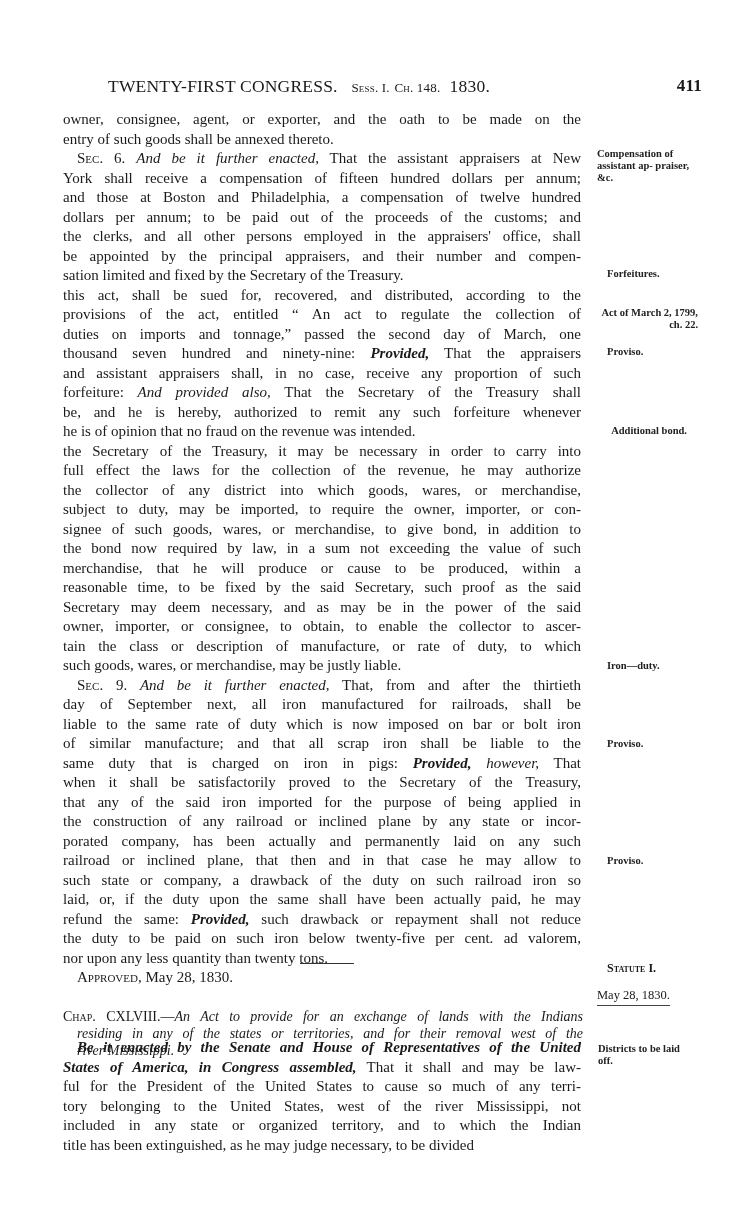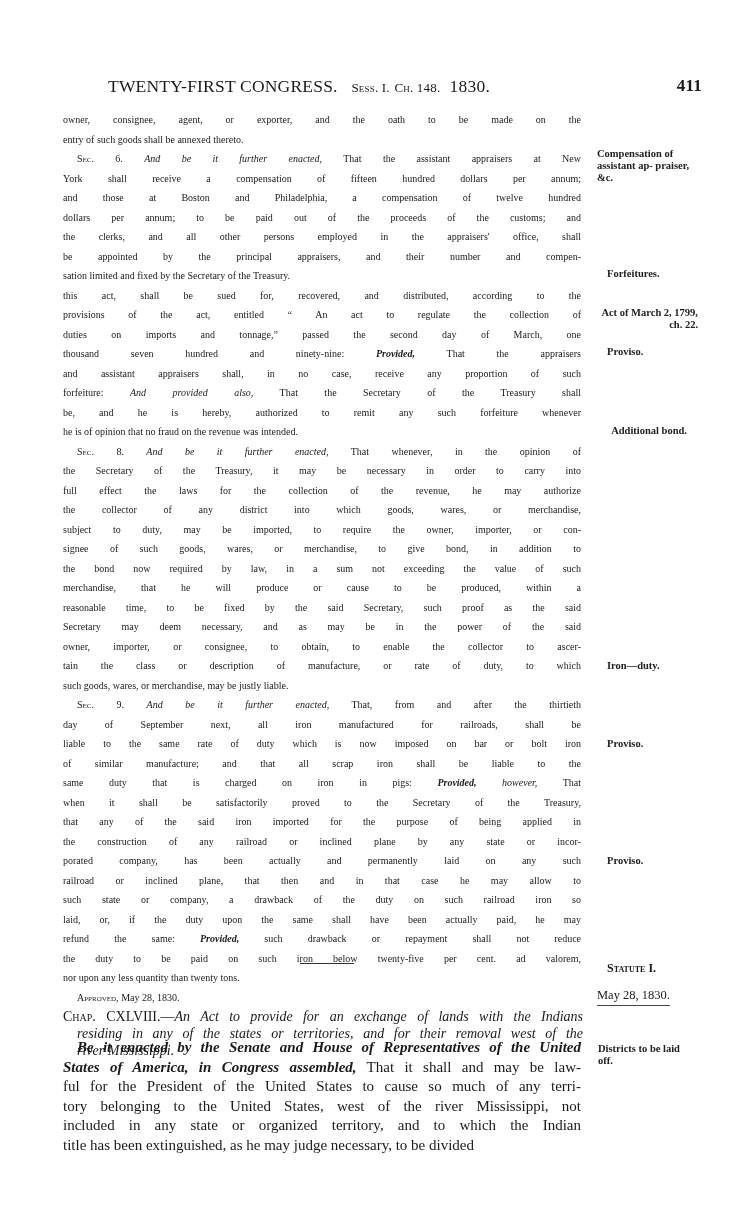--- a/index.html
+++ b/index.html
@@ -3,21 +3,21 @@
   <meta charset="utf-8">
   <style>
     html, body { margin: 0; padding: 0; background: #ffffff; }
     body { width: 750px; height: 1210px; position: relative; overflow: hidden;
       font-family: "Liberation Serif", "DejaVu Serif", serif; color: #1a1a1a; }
     .header { position: absolute; top: 76px; left: 92px; width: 610px; height: 22px;
       font-size: 17.5px; letter-spacing: 0.2px; }
     .header .title { position: absolute; left: 0; top: 0; font-weight: normal; margin-left: 16px; }
     .header .title .sc { font-size: 13px; }
     .header .pageno { position: absolute; right: 0; top: 0; font-weight: bold; font-size: 17px; }
-    .body { position: absolute; left: 63px; top: 110px; width: 518px; font-size: 10px;
+    .body { position: absolute; left: 63px; top: 110px; width: 518px; font-size: 15px;
       line-height: 19.5px; }
     .line { display: block; white-space: nowrap; text-align: justify; text-align-last: justify;
       height: 19.5px; overflow: visible; }
     .line.last { text-align-last: left; }
     .indent { padding-left: 14px; }
     .sc { font-variant: small-caps; }
     .it { font-style: italic; }
     .bi { font-style: italic; font-weight: bold; }
     .note { position: absolute; left: 596px; width: 108px; font-size: 10.5px; font-weight: bold;
       line-height: 12px; color: #222; }
@@ -56,21 +56,20 @@
     <span class="line"><span>be appointed by the principal appraisers, and their number and compen-</span></span>
     <span class="line last"><span>sation limited and fixed by the Secretary of the Treasury.</span></span>
     <span class="line"><span>this act, shall be sued for, recovered, and distributed, according to the</span></span>
     <span class="line"><span>provisions of the act, entitled “ An act to regulate the collection of</span></span>
     <span class="line"><span>duties on imports and tonnage,” passed the second day of March, one</span></span>
     <span class="line"><span>thousand seven hundred and ninety-nine: </span><span class="bi">Provided,</span><span> That the appraisers</span></span>
     <span class="line"><span>and assistant appraisers shall, in no case, receive any proportion of such</span></span>
     <span class="line"><span>forfeiture: </span><span class="it">And provided also,</span><span> That the Secretary of the Treasury shall</span></span>
     <span class="line"><span>be, and he is hereby, authorized to remit any such forfeiture whenever</span></span>
     <span class="line last"><span>he is of opinion that no fraud on the revenue was intended.</span></span>
-    <span class="line indent"><span class="sc">Sec. 8.</span> <span class="it">And be it further enacted,</span><span> That whenever, in the opinion of</span></span>
     <span class="line"><span>the Secretary of the Treasury, it may be necessary in order to carry into</span></span>
     <span class="line"><span>full effect the laws for the collection of the revenue, he may authorize</span></span>
     <span class="line"><span>the collector of any district into which goods, wares, or merchandise,</span></span>
     <span class="line"><span>subject to duty, may be imported, to require the owner, importer, or con-</span></span>
     <span class="line"><span>signee of such goods, wares, or merchandise, to give bond, in addition to</span></span>
     <span class="line"><span>the bond now required by law, in a sum not exceeding the value of such</span></span>
     <span class="line"><span>merchandise, that he will produce or cause to be produced, within a</span></span>
     <span class="line"><span>reasonable time, to be fixed by the said Secretary, such proof as the said</span></span>
     <span class="line"><span>Secretary may deem necessary, and as may be in the power of the said</span></span>
     <span class="line"><span>owner, importer, or consignee, to obtain, to enable the collector to ascer-</span></span>

